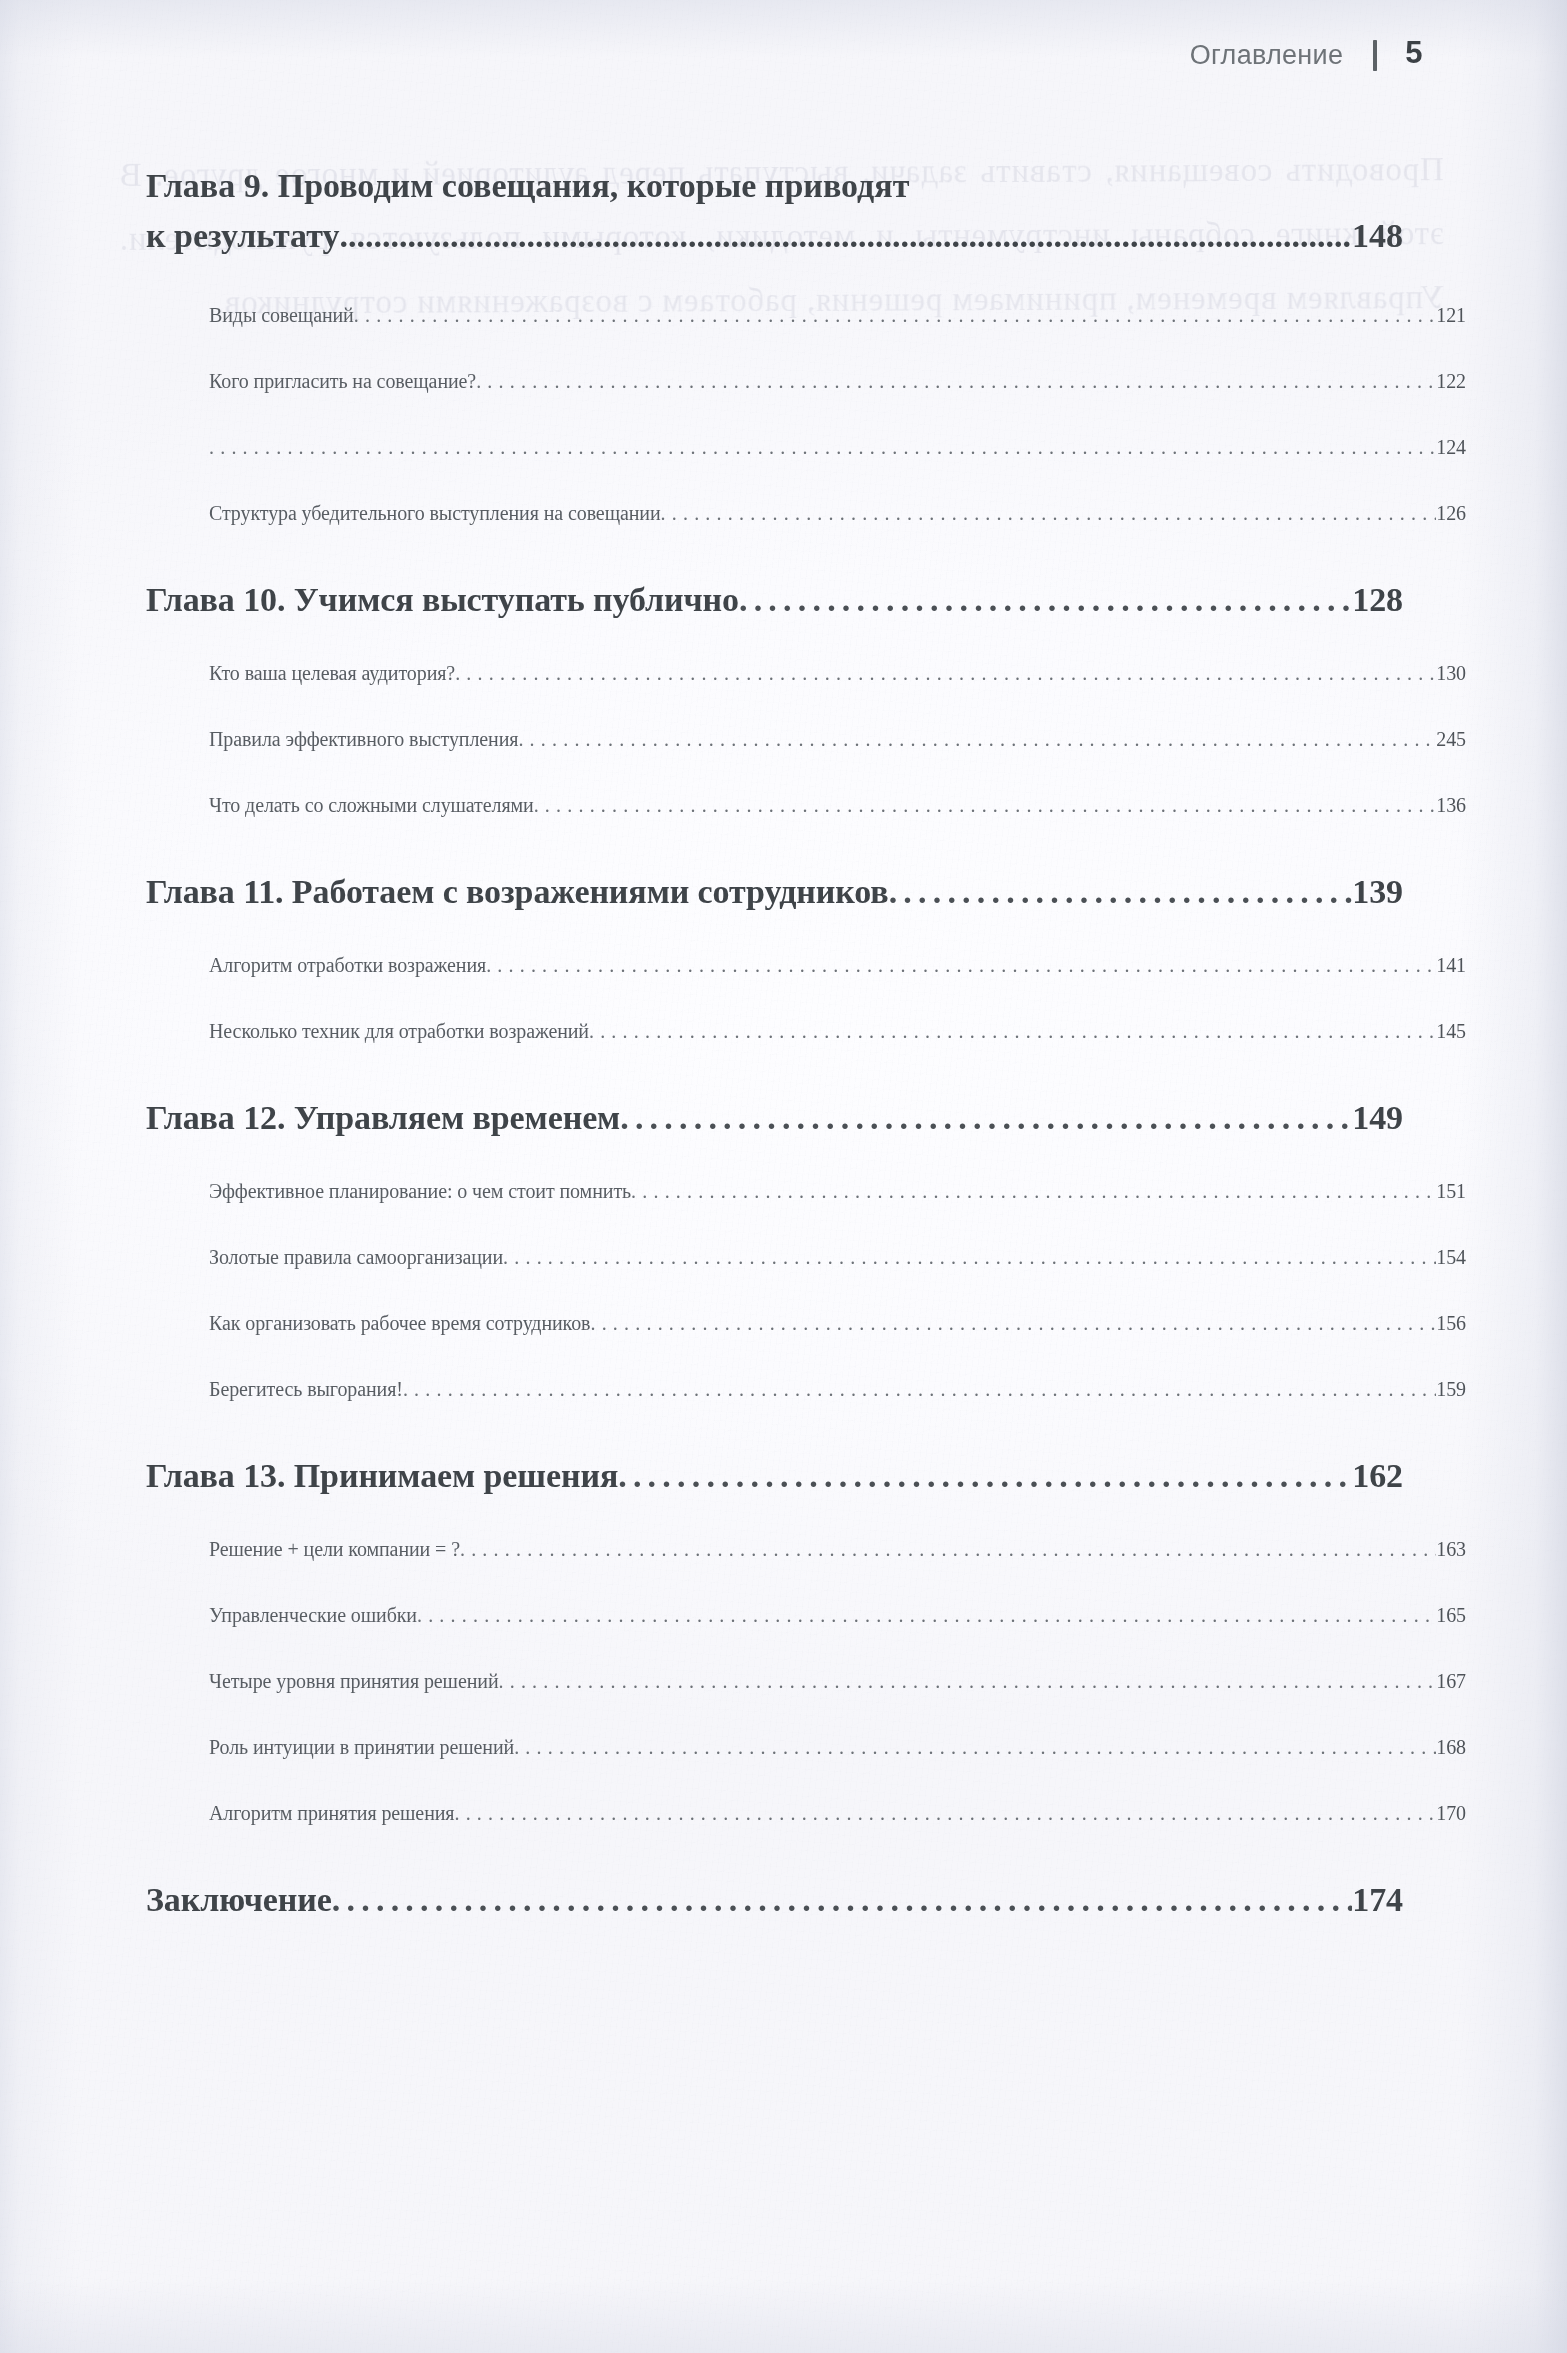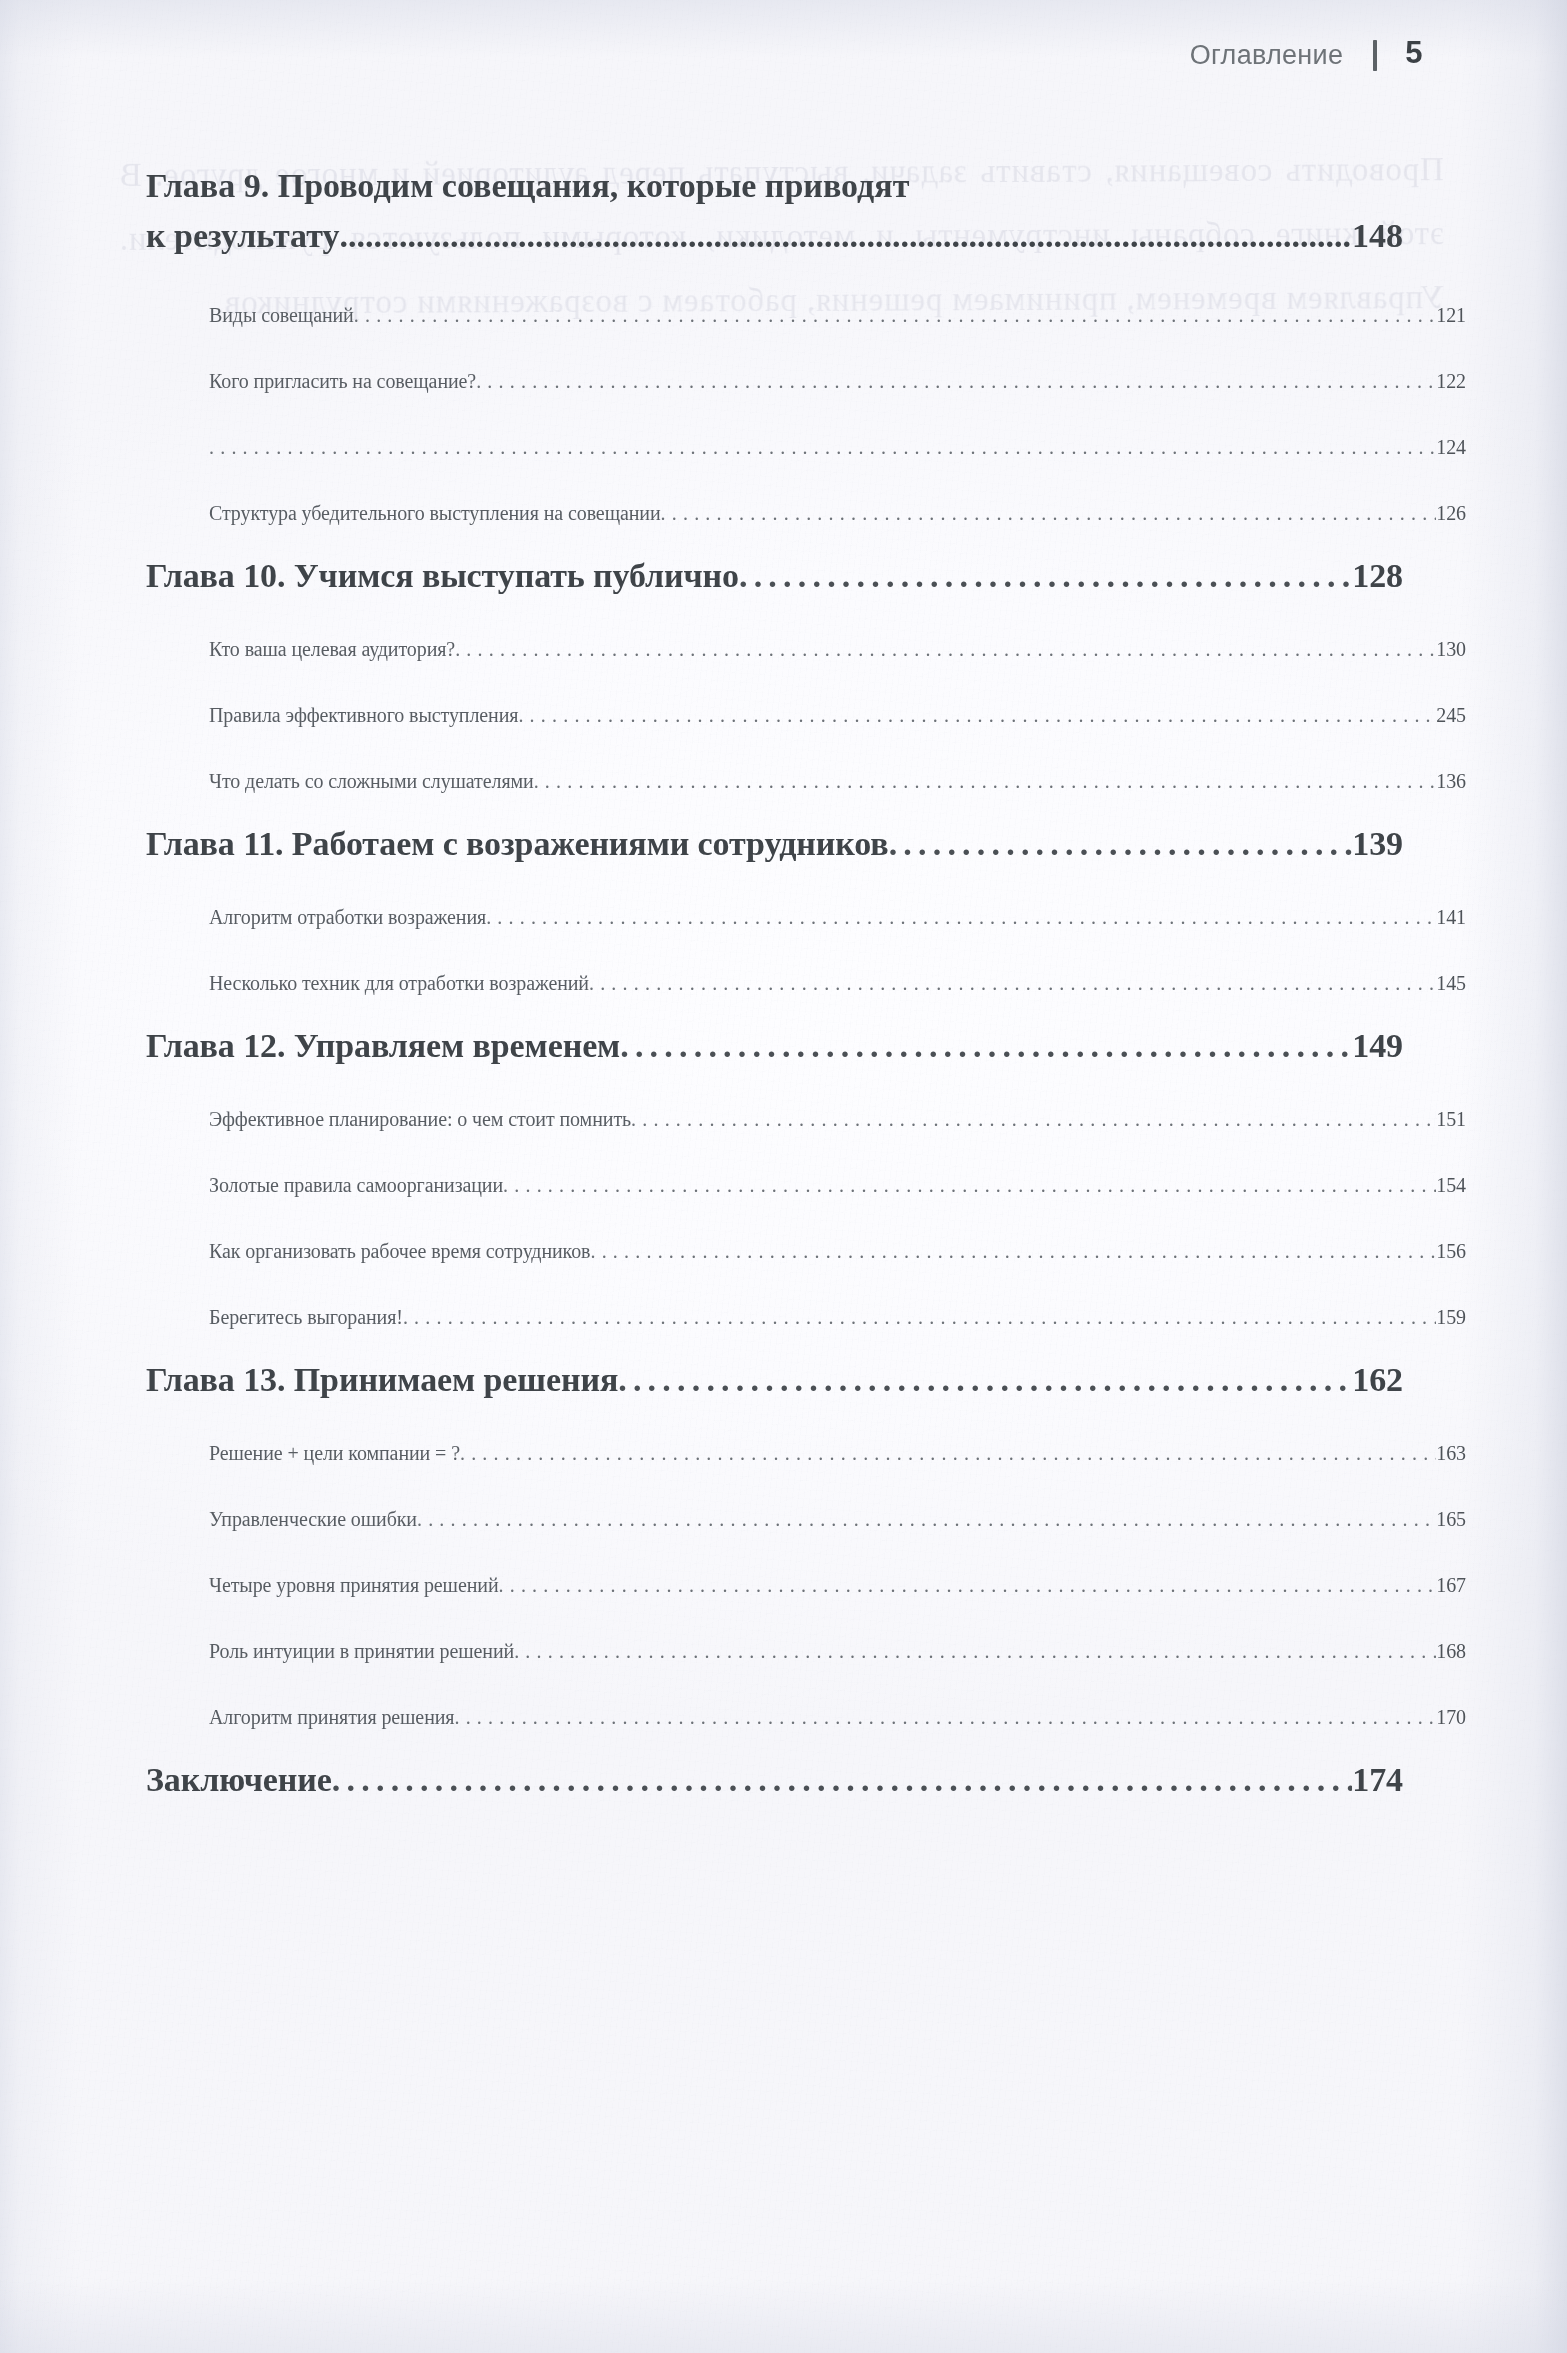--- a/index.html
+++ b/index.html
@@ -133,21 +133,21 @@
     min-width: 5px;
   }
   .entry .pageno {
     flex: 0 0 auto;
     white-space: nowrap;
     text-align: right;
   }
 
   
   .chapter {
-    margin-top: 32px;
+    margin-top: 56px;
     font-size: 34px;
     font-weight: bold;
     color: #3f4449;
     letter-spacing: -0.1px;
     align-items: flex-end;
   }
   .chapter .leader { letter-spacing: 6.2px; color: #4b5055; }
   .chapter .pageno { font-weight: bold; }
 
   

